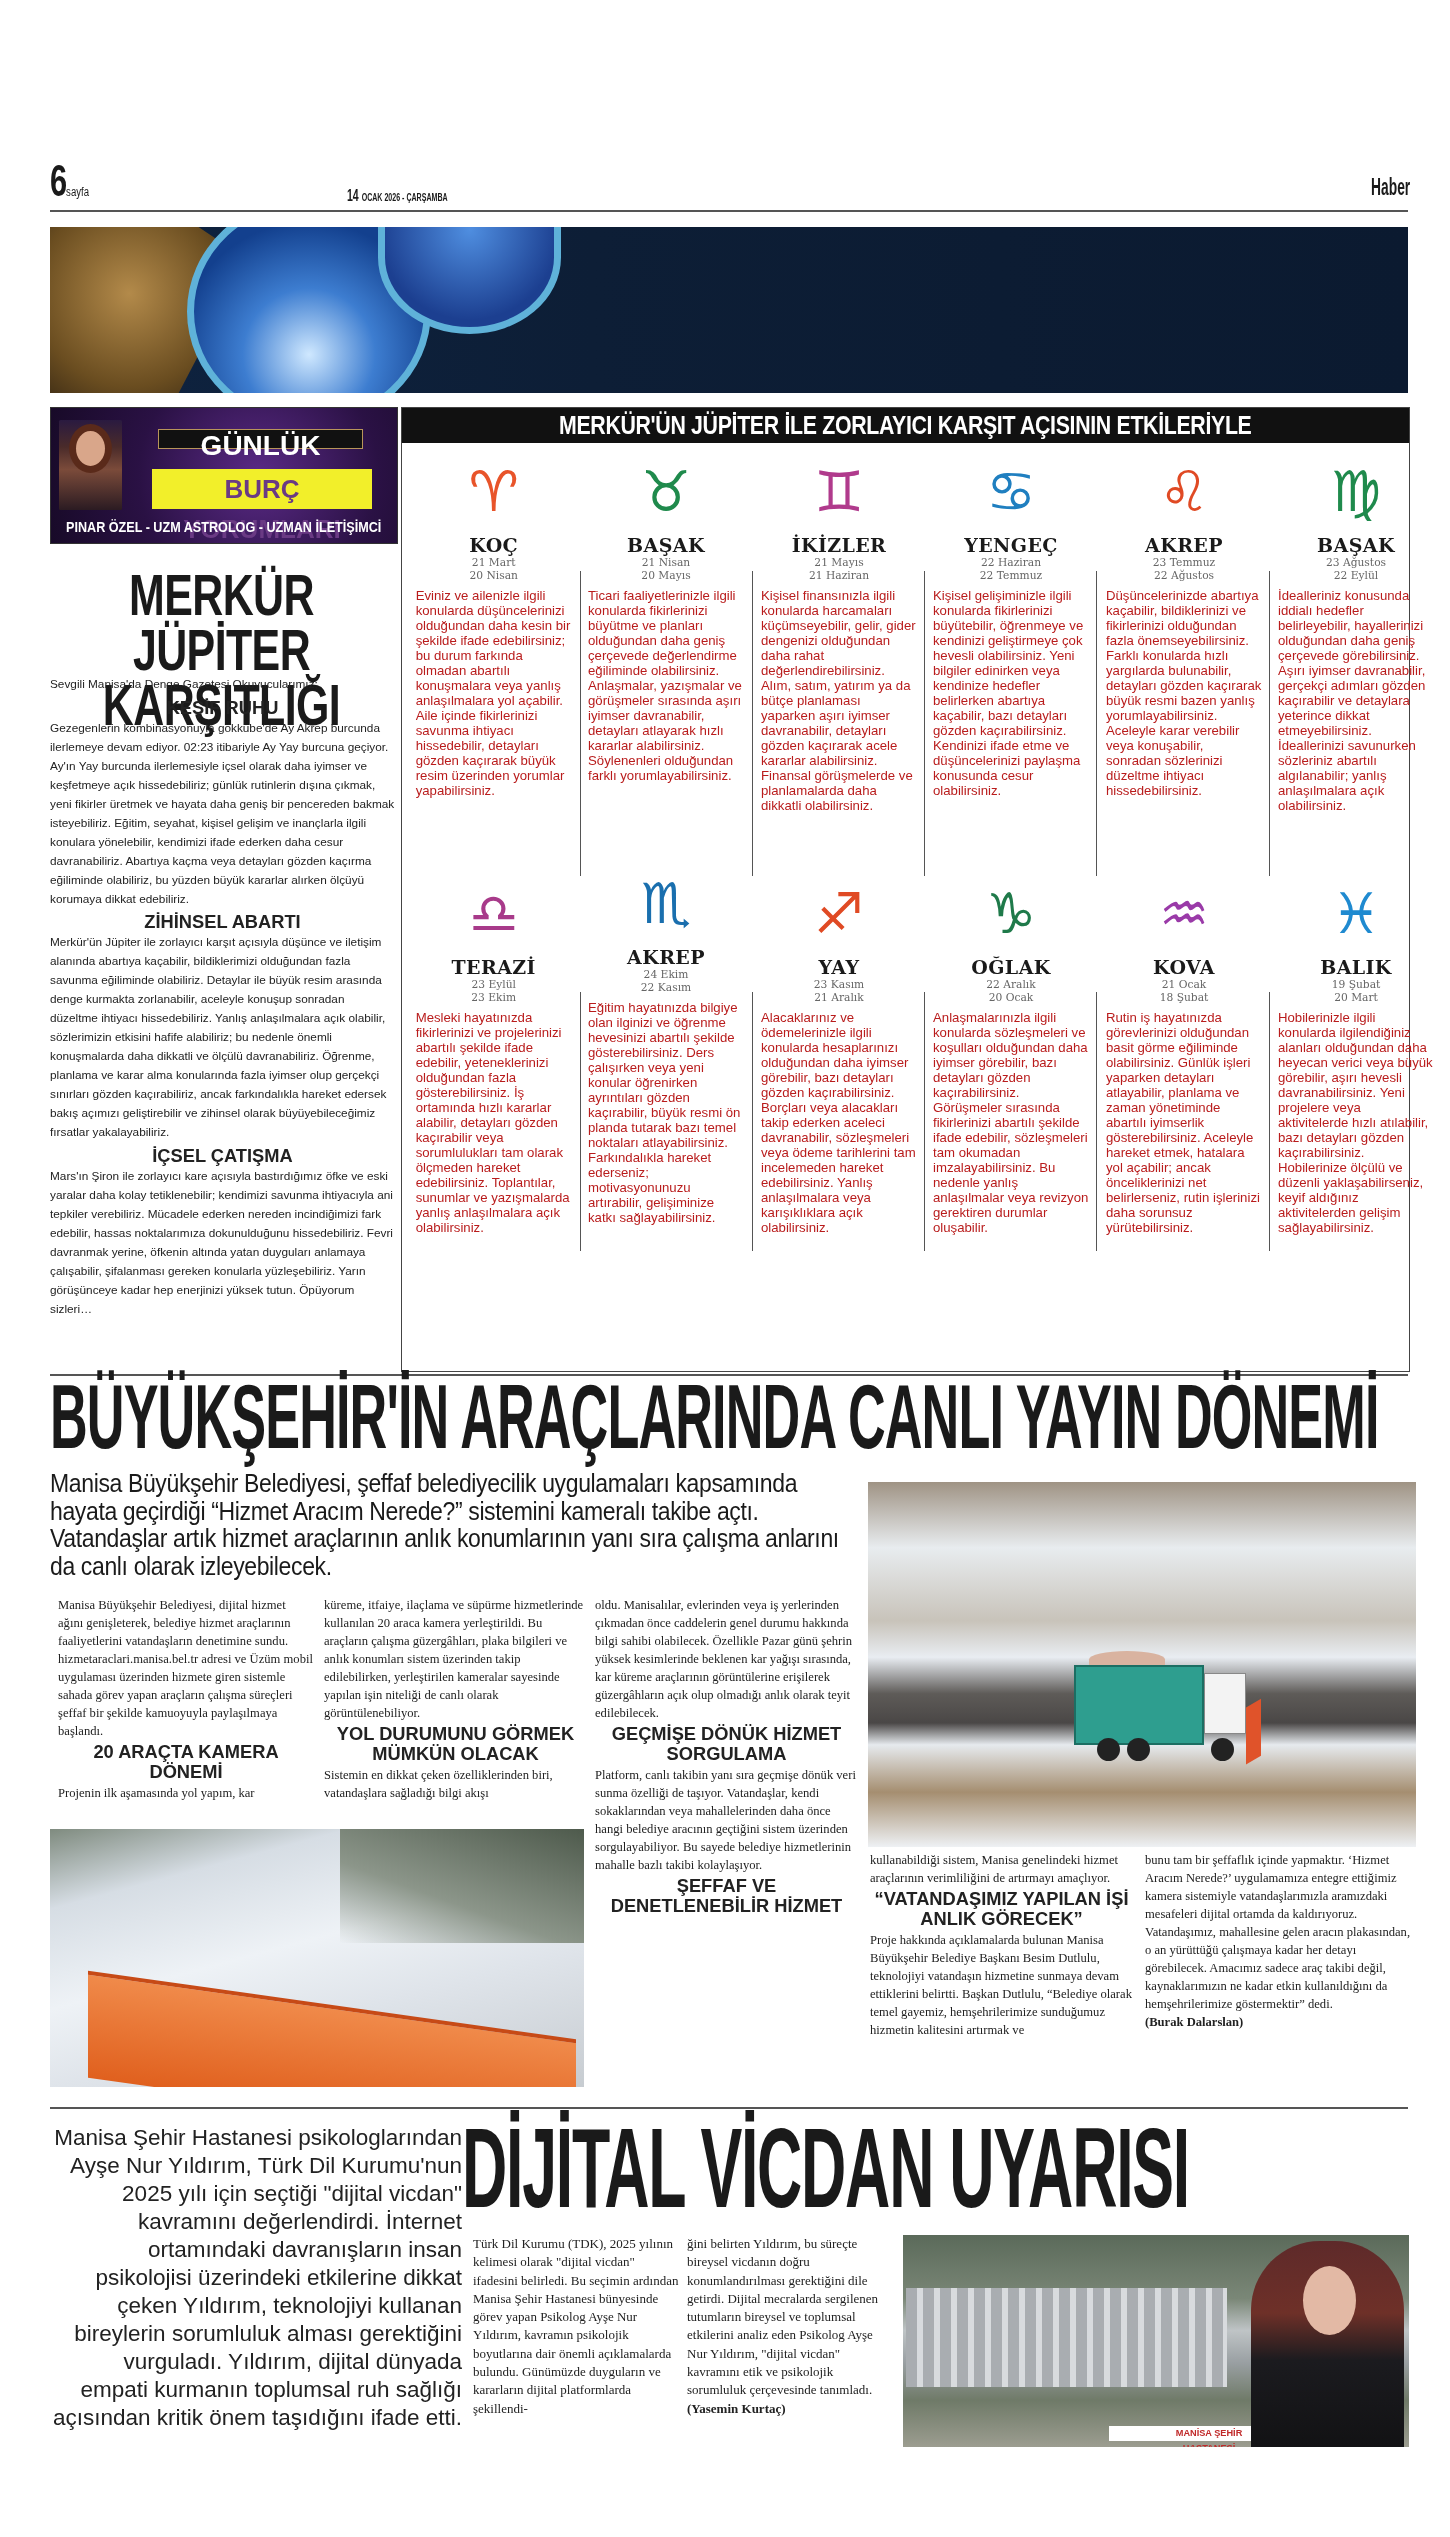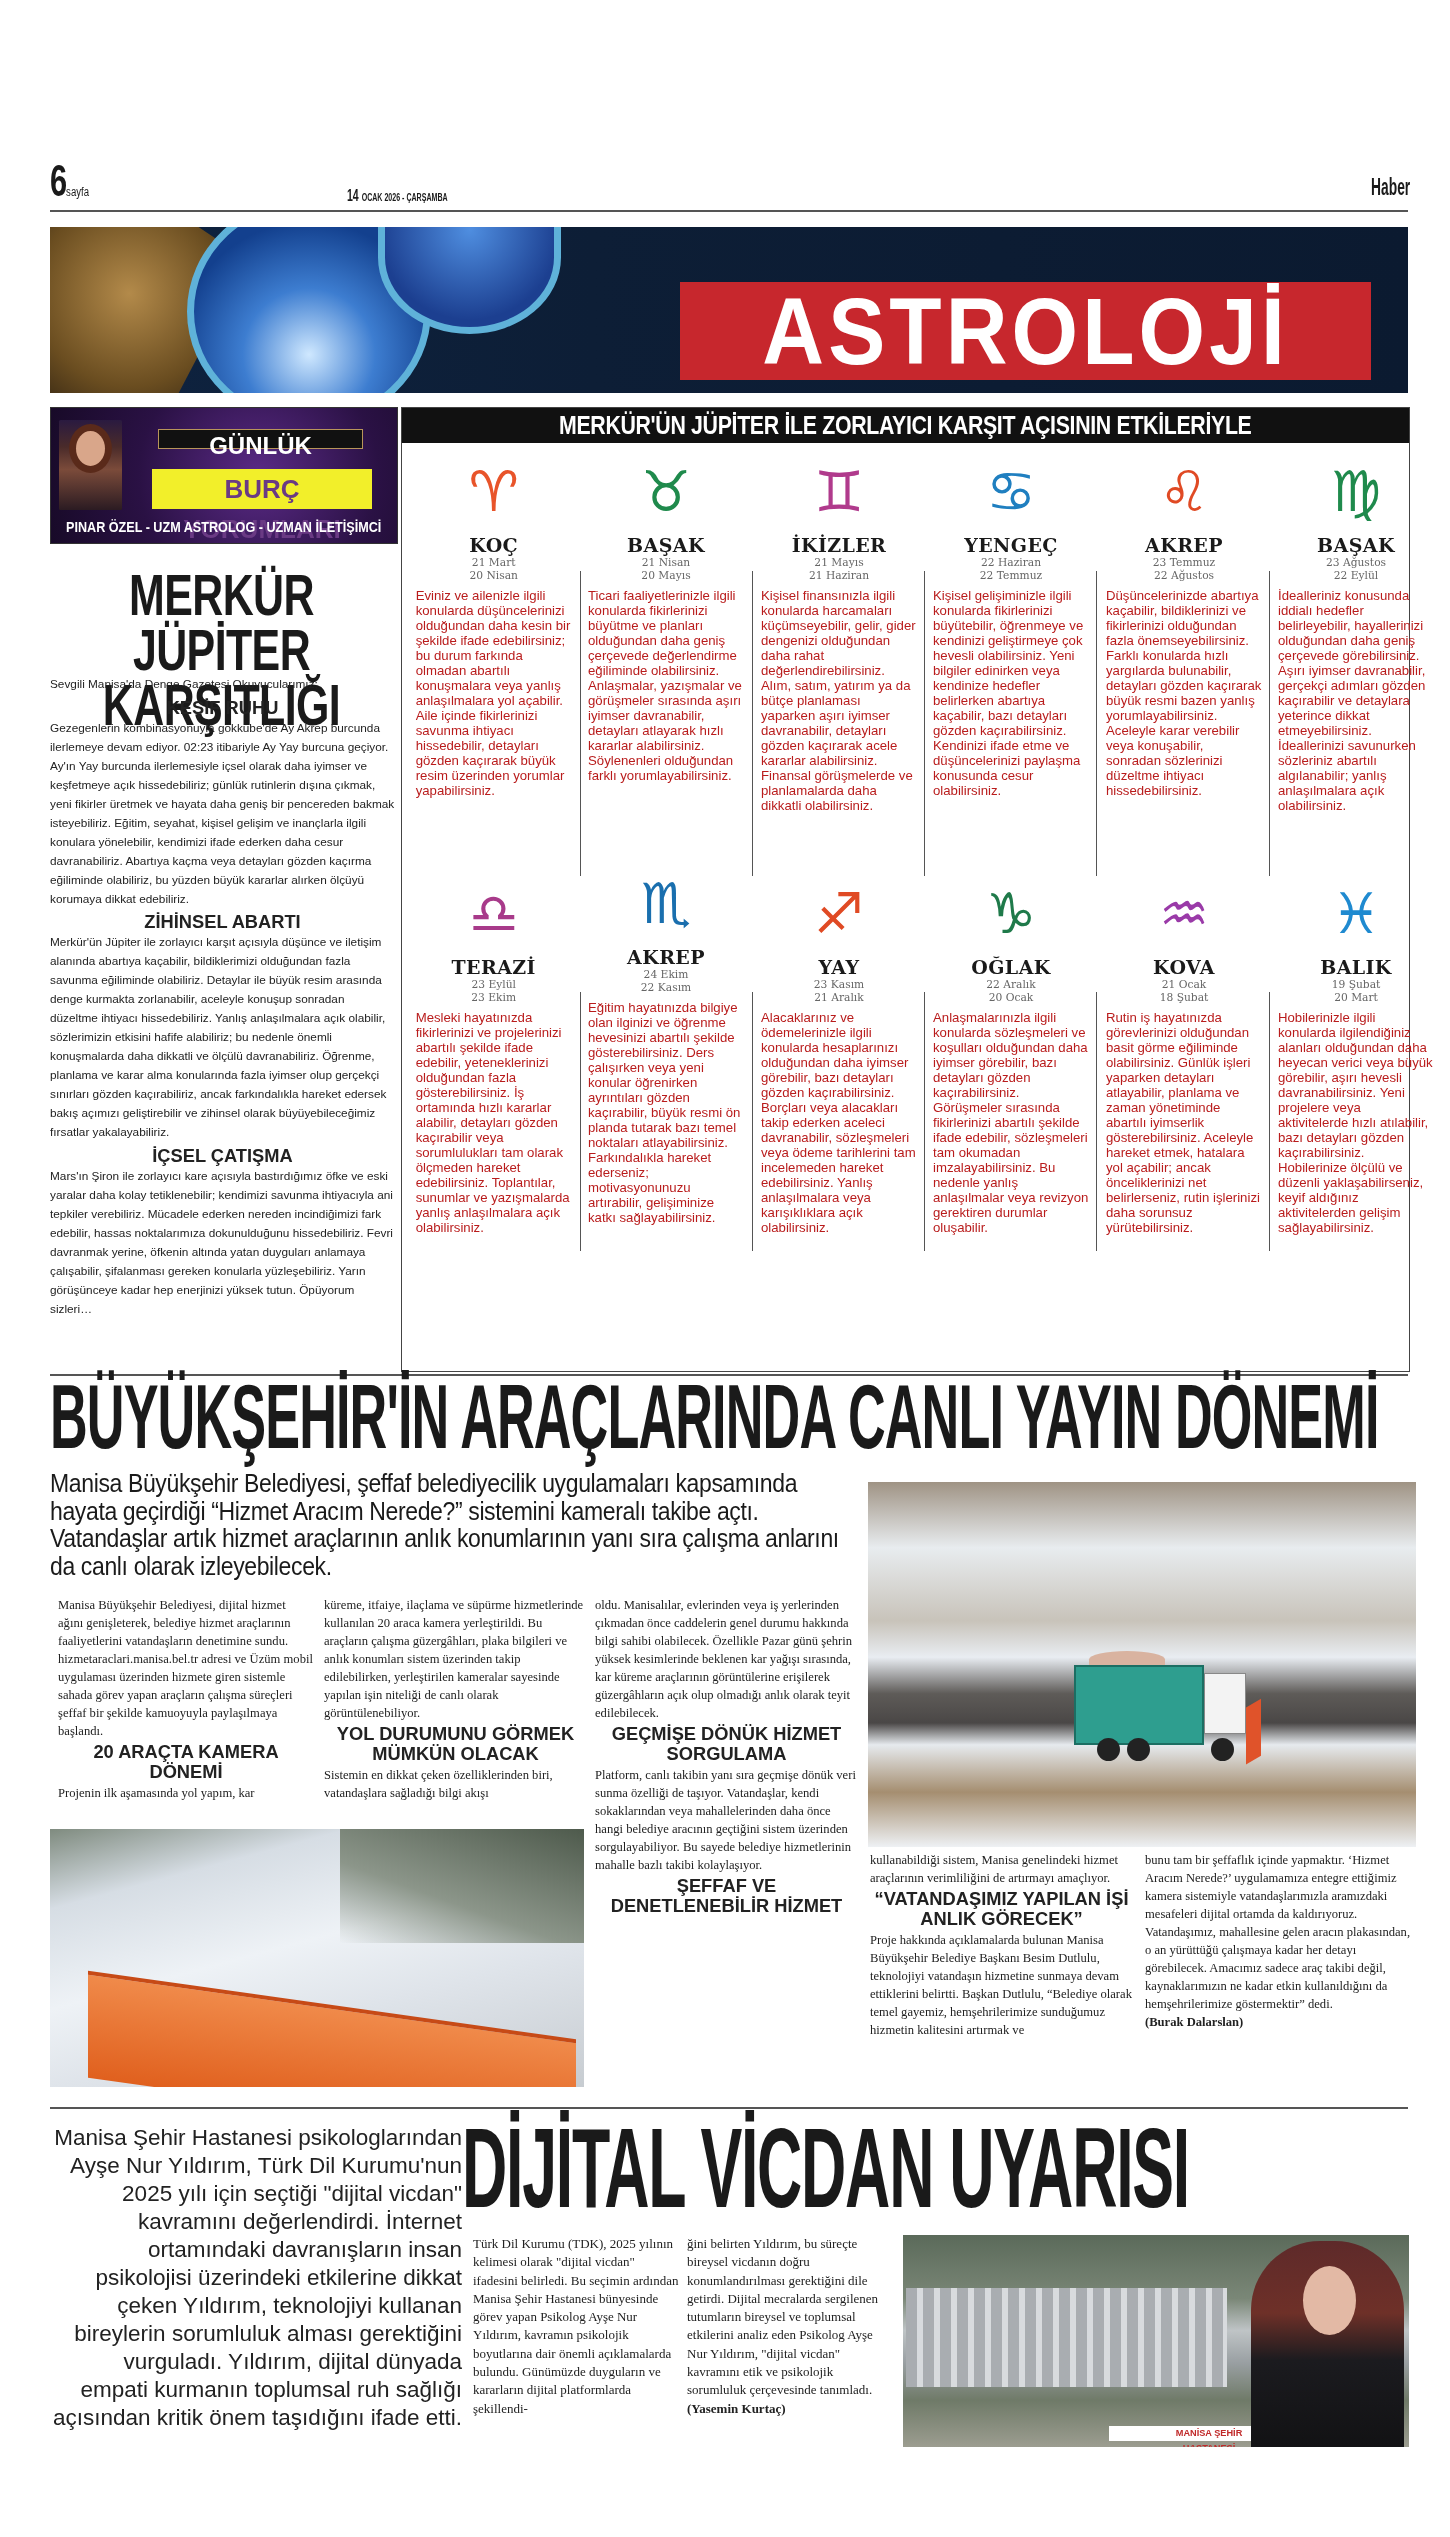--- a/index.html
+++ b/index.html
@@ -21,21 +21,21 @@
   .banner .coll-a { position:absolute; left:0; top:0; width:198px; height:166px; background: radial-gradient(circle at 40% 40%, #b38a4a, #6a4d20 60%, #2a1e10); clip-path: polygon(0 0,75% 0,100% 20%,65% 100%,0 100%); }
   .banner .coll-b { position:absolute; left:137px; top:-30.5px; width:244px; height:229px; border-radius: 50%; background: radial-gradient(circle at 50% 70%, #cfe8ff, #3d7dd0 35%, #13408e 70%); border: 7.6px solid #5fb2d9; }
   .banner .coll-c { position:absolute; left:328px; top:-46px; width:183px; height:153px; border-radius: 0 0 50% 50%; background: radial-gradient(circle at 50% 30%, #4f8ee0, #1c3f90 70%); border: 7.6px solid #5fb2d9; }
   .banner .title-box { position:absolute; left:630px; top:55px; width:691px; height:98px; background:#c7272d; display:flex; align-items:center; justify-content:center; }
   .banner .title-box span { color:#fff; font-weight:700; font-size:95px; letter-spacing:4.6px; transform: scaleX(0.9); line-height:1; }
 
   
   .promo { left: 50px; top: 407px; width: 348px; height: 137px; background: radial-gradient(circle at 60% 50%, #5a2a86 0%, #2a1144 55%, #180a28 100%); border: 0.8px solid #333; overflow: hidden; }
   .promo .photo { position:absolute; left: 7.6px; top: 12.2px; width: 63px; height: 90px; background: linear-gradient(180deg,#2a1a40 0%, #4a2b2a 30%, #7b4b3a 55%, #2b1b22 100%); border-radius: 1.5px; }
   .promo .photo::before { content:""; position:absolute; left:17px; top:10.7px; width:29px; height:35px; border-radius:50%; background:#d9a68a; box-shadow: 0 0 0 6.9px #5a2a1a; }
-  .promo .gunluk { position:absolute; left:107px; top:21.4px; width:205px; height:20px; background:#111; border:0.8px solid #b8955a; color:#fff; font-weight:700; font-size:24px; text-align:center; line-height:32px; }
+  .promo .gunluk { position:absolute; left:107px; top:21.4px; width:205px; height:20px; background:#111; border:0.8px solid #b8955a; color:#fff; font-weight:700; font-size:28px; text-align:center; line-height:32px; }
   .promo .burc { position:absolute; left:101px; top:61px; width:220px; height:40px; background:#f2ef2a; color:#6a3a84; font-weight:700; font-size:26px; text-align:center; line-height:40px; }
   .promo .author { position:absolute; left:15.3px; top:111px; width:328px; color:#fff; font-weight:700; font-size:14.5px; white-space:nowrap; transform: scaleX(0.87); transform-origin:left top; }
 
   .left-headline { left: 50px; top: 567px; width: 343px; text-align:center; font-weight: 700; font-size: 58px; line-height: 55px; letter-spacing:-0.8px; transform: scaleX(0.74); transform-origin: center top; }
   .left-body { left: 50px; top: 675px; width: 345px; font-size: 11.8px; line-height: 19px; color: #222; text-align: left; }
   .left-body h3 { font-size: 18.3px; line-height: 23px; text-align: center; margin: 1.5px 0 0; font-weight: 700; }
   .left-body p { margin: 0; }
 
   
   .horo { left: 401px; top: 407px; width: 1009px; height: 965px; border: 1.5px solid #444; }
@@ -82,23 +82,20 @@
 
 <div class="abs page-num"><span>6</span><small>sayfa</small></div>
 <div class="abs date"><span>14</span> <small>OCAK 2026 - ÇARŞAMBA</small></div>
 <div class="abs section">Haber</div>
 <div class="abs rule-top"></div>
 
 <div class="abs banner">
   <div class="coll-a"></div>
   <div class="coll-b"></div>
   <div class="coll-c"></div>
-  <div class="title-box">
-      <span>ASTROLOJİ</span>
-    </div>
 </div>
 
 <div class="abs promo">
   <div class="photo"></div>
   <div class="gunluk">GÜNLÜK</div>
   <div class="burc">BURÇ YORUMLARI</div>
   <div class="author">PINAR ÖZEL - UZM ASTROLOG - UZMAN İLETİŞİMCİ</div>
 </div>
 
 <div class="abs left-headline">MERKÜR JÜPİTER KARŞITLIĞI</div>

